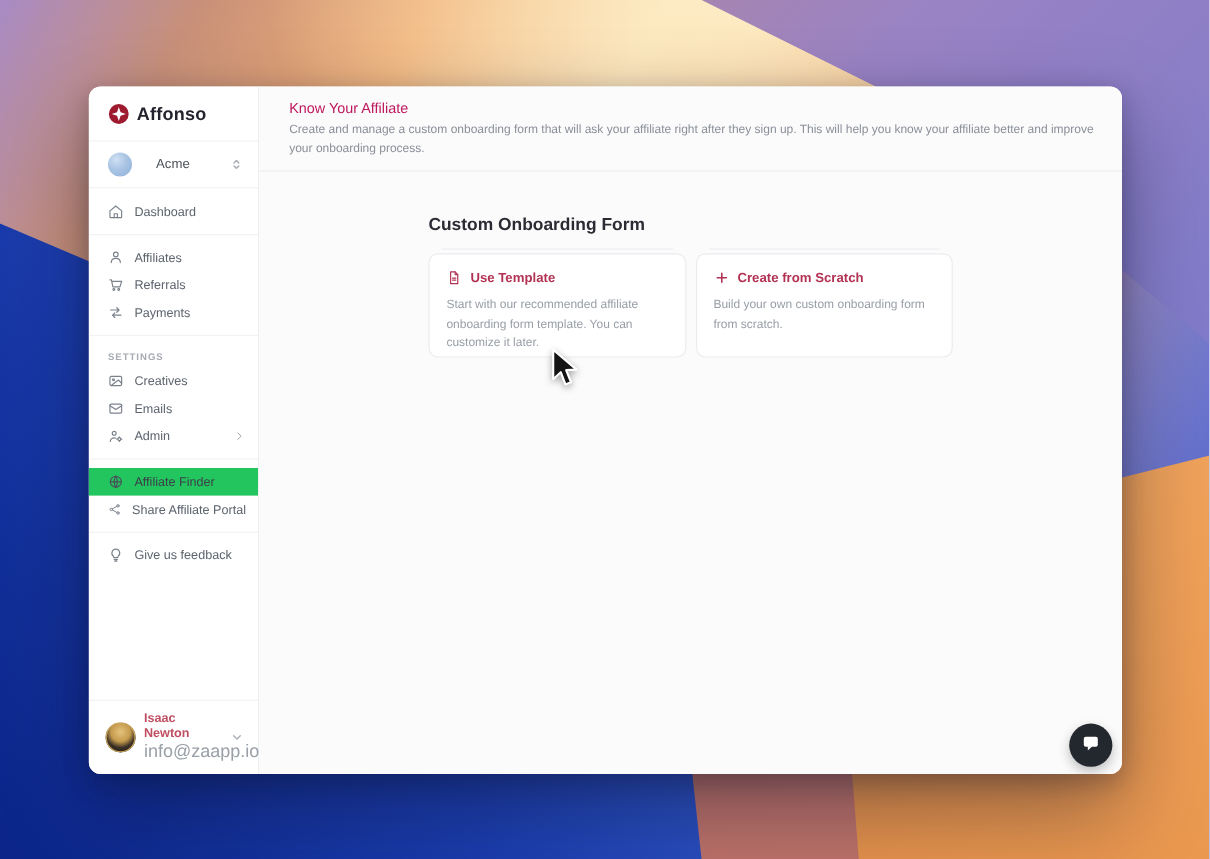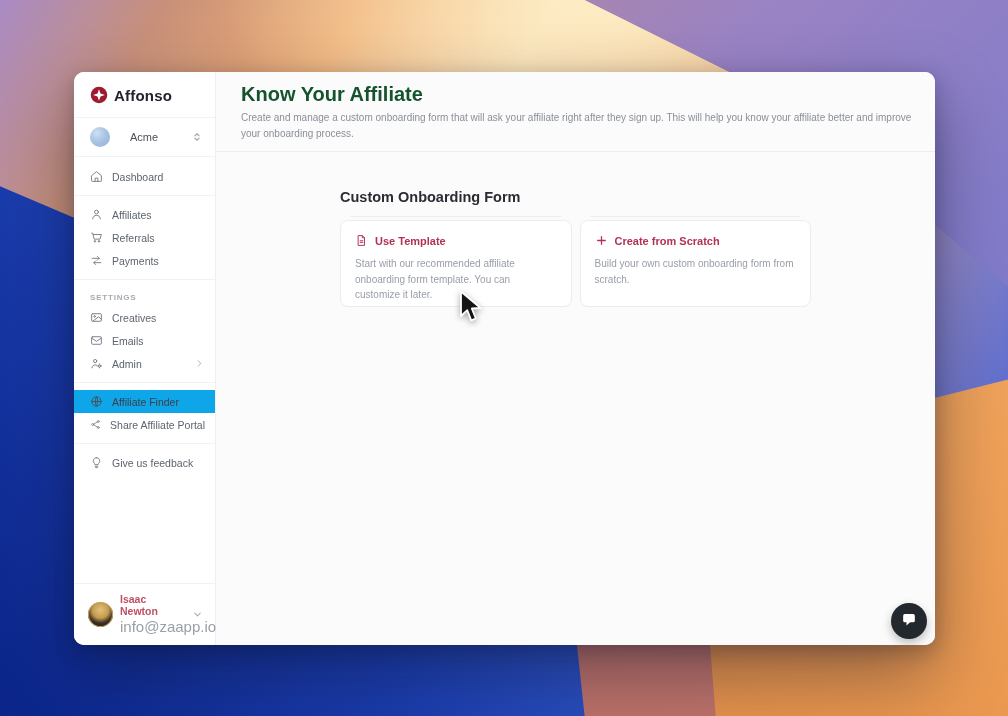--- a/index.html
+++ b/index.html
@@ -30,44 +30,44 @@
   .ws-row { display:flex; align-items:center; gap:20px; padding:9px 12px 9px 16px; border-bottom:1px solid #f2f2f4; cursor:pointer; }
   .ws-avatar { width:20px; height:20px; border-radius:50%;
     background:radial-gradient(circle at 35% 30%, #cfe0f2 0%, #a9c4e4 45%, #8fb0d8 100%); }
   .ws-name { font-size:11px; color:#4a4f57; flex:1; }
   .ws-caret { width:12px; height:12px; color:#a7abb3; }
 
   .nav { padding:8px 0 0; flex:1; }
   .nav-divider { border-top:1px solid #f2f2f4; margin:7px 0; }
   .nav-section-label { font-size:8px; letter-spacing:.8px; color:#a6aab1; padding:6px 16px 4px; font-weight:bold; }
   .nav-item { display:flex; align-items:center; gap:9px; padding:6px 10px 6px 16px; height:23px; cursor:pointer; color:#5d646e; }
-  .nav-item.active { background:#0ea5e9; color:#3c4149; }
+  .nav-item.active { background:#22c55e; color:#3c4149; }
   .nav-icon { width:13px; height:13px; display:inline-flex; color:#7c828c; }
   .nav-item.active .nav-icon { color:#4a505a; }
   .nav-icon svg, .ws-caret svg, .nav-chevron svg, .user-caret svg { width:100%; height:100%; display:block; }
   .nav-label { font-size:10.5px; flex:1; white-space:nowrap; }
   .nav-chevron { width:11px; height:11px; color:#9aa0a8; }
 
   .user-row { border-top:1px solid #f2f2f4; display:flex; align-items:center; gap:7px; padding:9px 12px 10px 14px; cursor:pointer; }
   .user-avatar { width:25px; height:25px; border-radius:50%; flex-shrink:0;
     background:radial-gradient(circle at 50% 32%, #e4c27c 0%, #c59b4e 38%, #3a3025 62%, #17130e 100%);
     box-shadow:inset 0 0 0 1px #caa45b; }
   .user-texts { flex:1; min-width:0; }
   .user-name { font-size:10.5px; font-weight:bold; color:#c04f63; }
   .user-email { font-size:15px; color:#9aa0a8; margin-top:1px; }
   .user-caret { width:11px; height:11px; color:#a7abb3; }
 
   
   .main { flex:1; background:#fbfbfc; display:flex; flex-direction:column; position:relative; }
   .page-header { padding:11px 18px 10px 25px; border-bottom:1px solid #ededf0; }
-  .page-title { font-size:20px; font-weight:bold; color:#14532d; margin-bottom:4px; }
+  .page-title { font-size:12px; font-weight:normal; color:#be185d; margin-bottom:4px; }
   .page-subtitle { font-size:10px; color:#8a8f98; line-height:1.55; max-width:690px; }
 
   .content { flex:1; position:relative; }
-  .content-col { width:471px; margin:37px auto 0; }
+  .content-col { width:437px; margin:37px auto 0; }
   .section-title { font-size:14.5px; font-weight:bold; color:#2b2b33; margin-bottom:15px; }
   .cards-row { display:flex; gap:8px; }
   .card { flex:1; background:#fff; border:1px solid #ececef; border-radius:8px; padding:13px 14px; height:87px; position:relative; cursor:pointer; }
   .card::before { content:""; position:absolute; top:-5px; left:10px; right:10px; border-top:1px solid #ededf0; }
   .card-title-row { display:flex; align-items:center; gap:7px; margin-bottom:9px; }
   .card-icon { width:13px; height:13px; display:inline-flex; color:#b23254; }
   .card-icon svg { width:100%; height:100%; display:block; }
   .card-title { font-size:11px; font-weight:bold; color:#b23254; }
   .card-desc { font-size:10px; color:#989ea7; line-height:1.55; }
 

